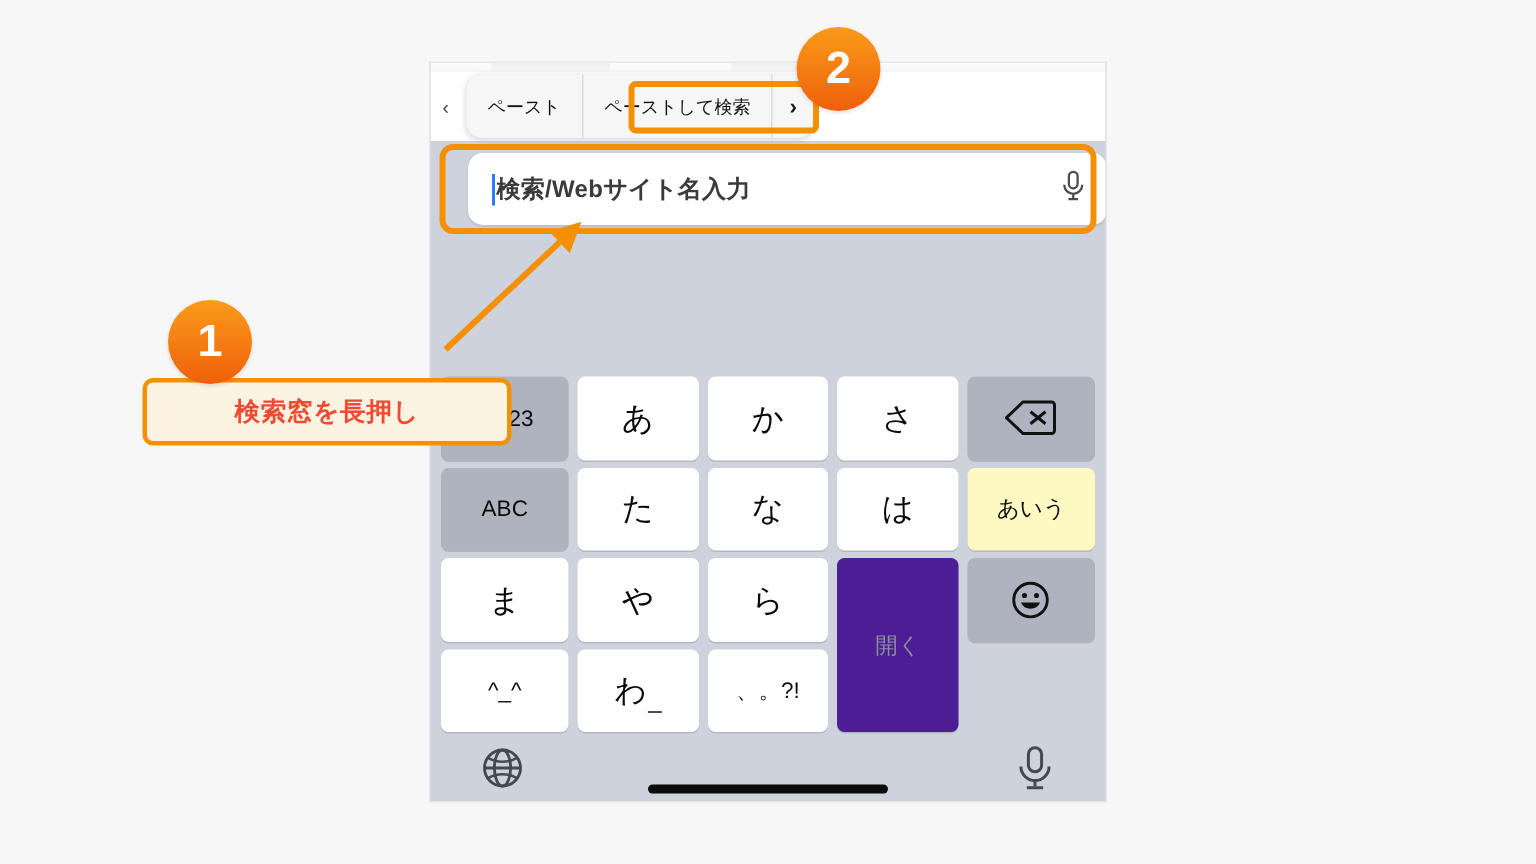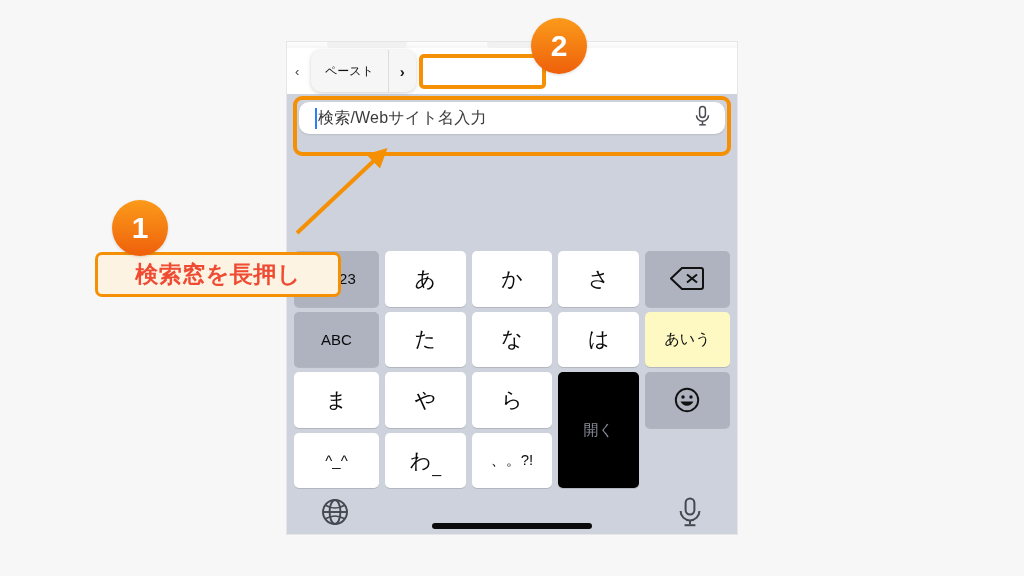--- a/index.html
+++ b/index.html
@@ -71,26 +71,27 @@
     border-radius: 5px;
     pointer-events: none;
   }
 
   
   #search-row {
     position: absolute; left: 12px; top: 60px;
     width: 426px; height: 48px;
   }
   #search-field {
-    position: absolute; left: 0; top: 0; width: 426px; height: 32px;
+    position: absolute; left: 13px; top: 0; width: 426px; height: 48px;
     background: #ffffff;
     border-radius: 10px;
     display: flex; align-items: center;
     padding: 0 14px 0 16px;
     box-shadow: 0 1px 2px rgba(0,0,0,.10);
+    font-weight: bold;
   }
   .caret {
     width: 2px; height: 21px; background: #2a7dff; margin-right: 1px; flex: none;
   }
   #search-placeholder {
     font-size: 16px; color: #3b3b3b; letter-spacing: .2px; white-space: nowrap;
   }
   .mic-small { margin-left: auto; flex: none; }
 
   #highlight-search {
@@ -117,21 +118,21 @@
   .key {
     display: flex; align-items: center; justify-content: center;
     border-radius: 5px;
     font-size: 21px; color: #0b0b0b;
     box-shadow: 0 1px 0 rgba(0,0,0,.13);
     user-select: none;
   }
   .key.white { background: #ffffff; }
   .key.gray  { background: #aeb3bf; }
   .key.lite  { background: #fef9c3; }
-  .key.dim   { background: #000000; color: #8a8f9b; }
+  .key.dim   { background: #4c1d95; color: #8a8f9b; }
   .key.small { font-size: 15px; }
   .key.enter { grid-row: span 2; font-size: 15px; }
 
   .wa-stack { display: flex; align-items: flex-end; line-height: 1; }
   .wa-stack .under { font-size: 16px; margin-left: 1px; position: relative; top: 5px; }
 
   
   #bottom-bar {
     position: absolute; left: 0; top: 450px; width: 450px; height: 42px;
   }
@@ -159,21 +160,21 @@
   #callout-1 {
     position: absolute; left: 95px; top: 252px;
     width: 246px; height: 45px;
     background: #fdf3e2;
     border: 3px solid #f59005;
     border-radius: 7px;
     display: flex; align-items: center; justify-content: center;
     z-index: 25;
   }
   #callout-1 .txt {
-    font-size: 23px; font-weight: bold; color: #ef4a32; letter-spacing: .5px;
+    font-size: 17px; font-weight: bold; color: #ef4a32; letter-spacing: .5px;
   }
 
   #arrow-svg { position: absolute; left: 0; top: 0; width: 1024px; height: 576px; z-index: 20; pointer-events: none; }
 </style>
 </head>
 <body>
 
 <div id="stage">
 
   <div id="phone">
@@ -181,20 +182,21 @@
     <div class="ghost-strip">
       <div class="ghost-pill a"></div>
       <div class="ghost-pill b"></div>
     </div>
     <div class="top-band"></div>
 
     <div class="menu-ellipsis">‹</div>
 
     <div id="context-menu">
       <div class="menu-item">ペースト</div>
+      <div class="menu-item">ペーストして検索</div>
       <div class="menu-item menu-chev">›</div>
     </div>
     <div id="highlight-menu"></div>
 
     <div id="search-row">
       <div id="search-field">
         <div class="caret"></div>
         <div id="search-placeholder">検索/Webサイト名入力</div>
         <span class="mic-small">
           <svg width="17" height="22" viewBox="0 0 17 22">

